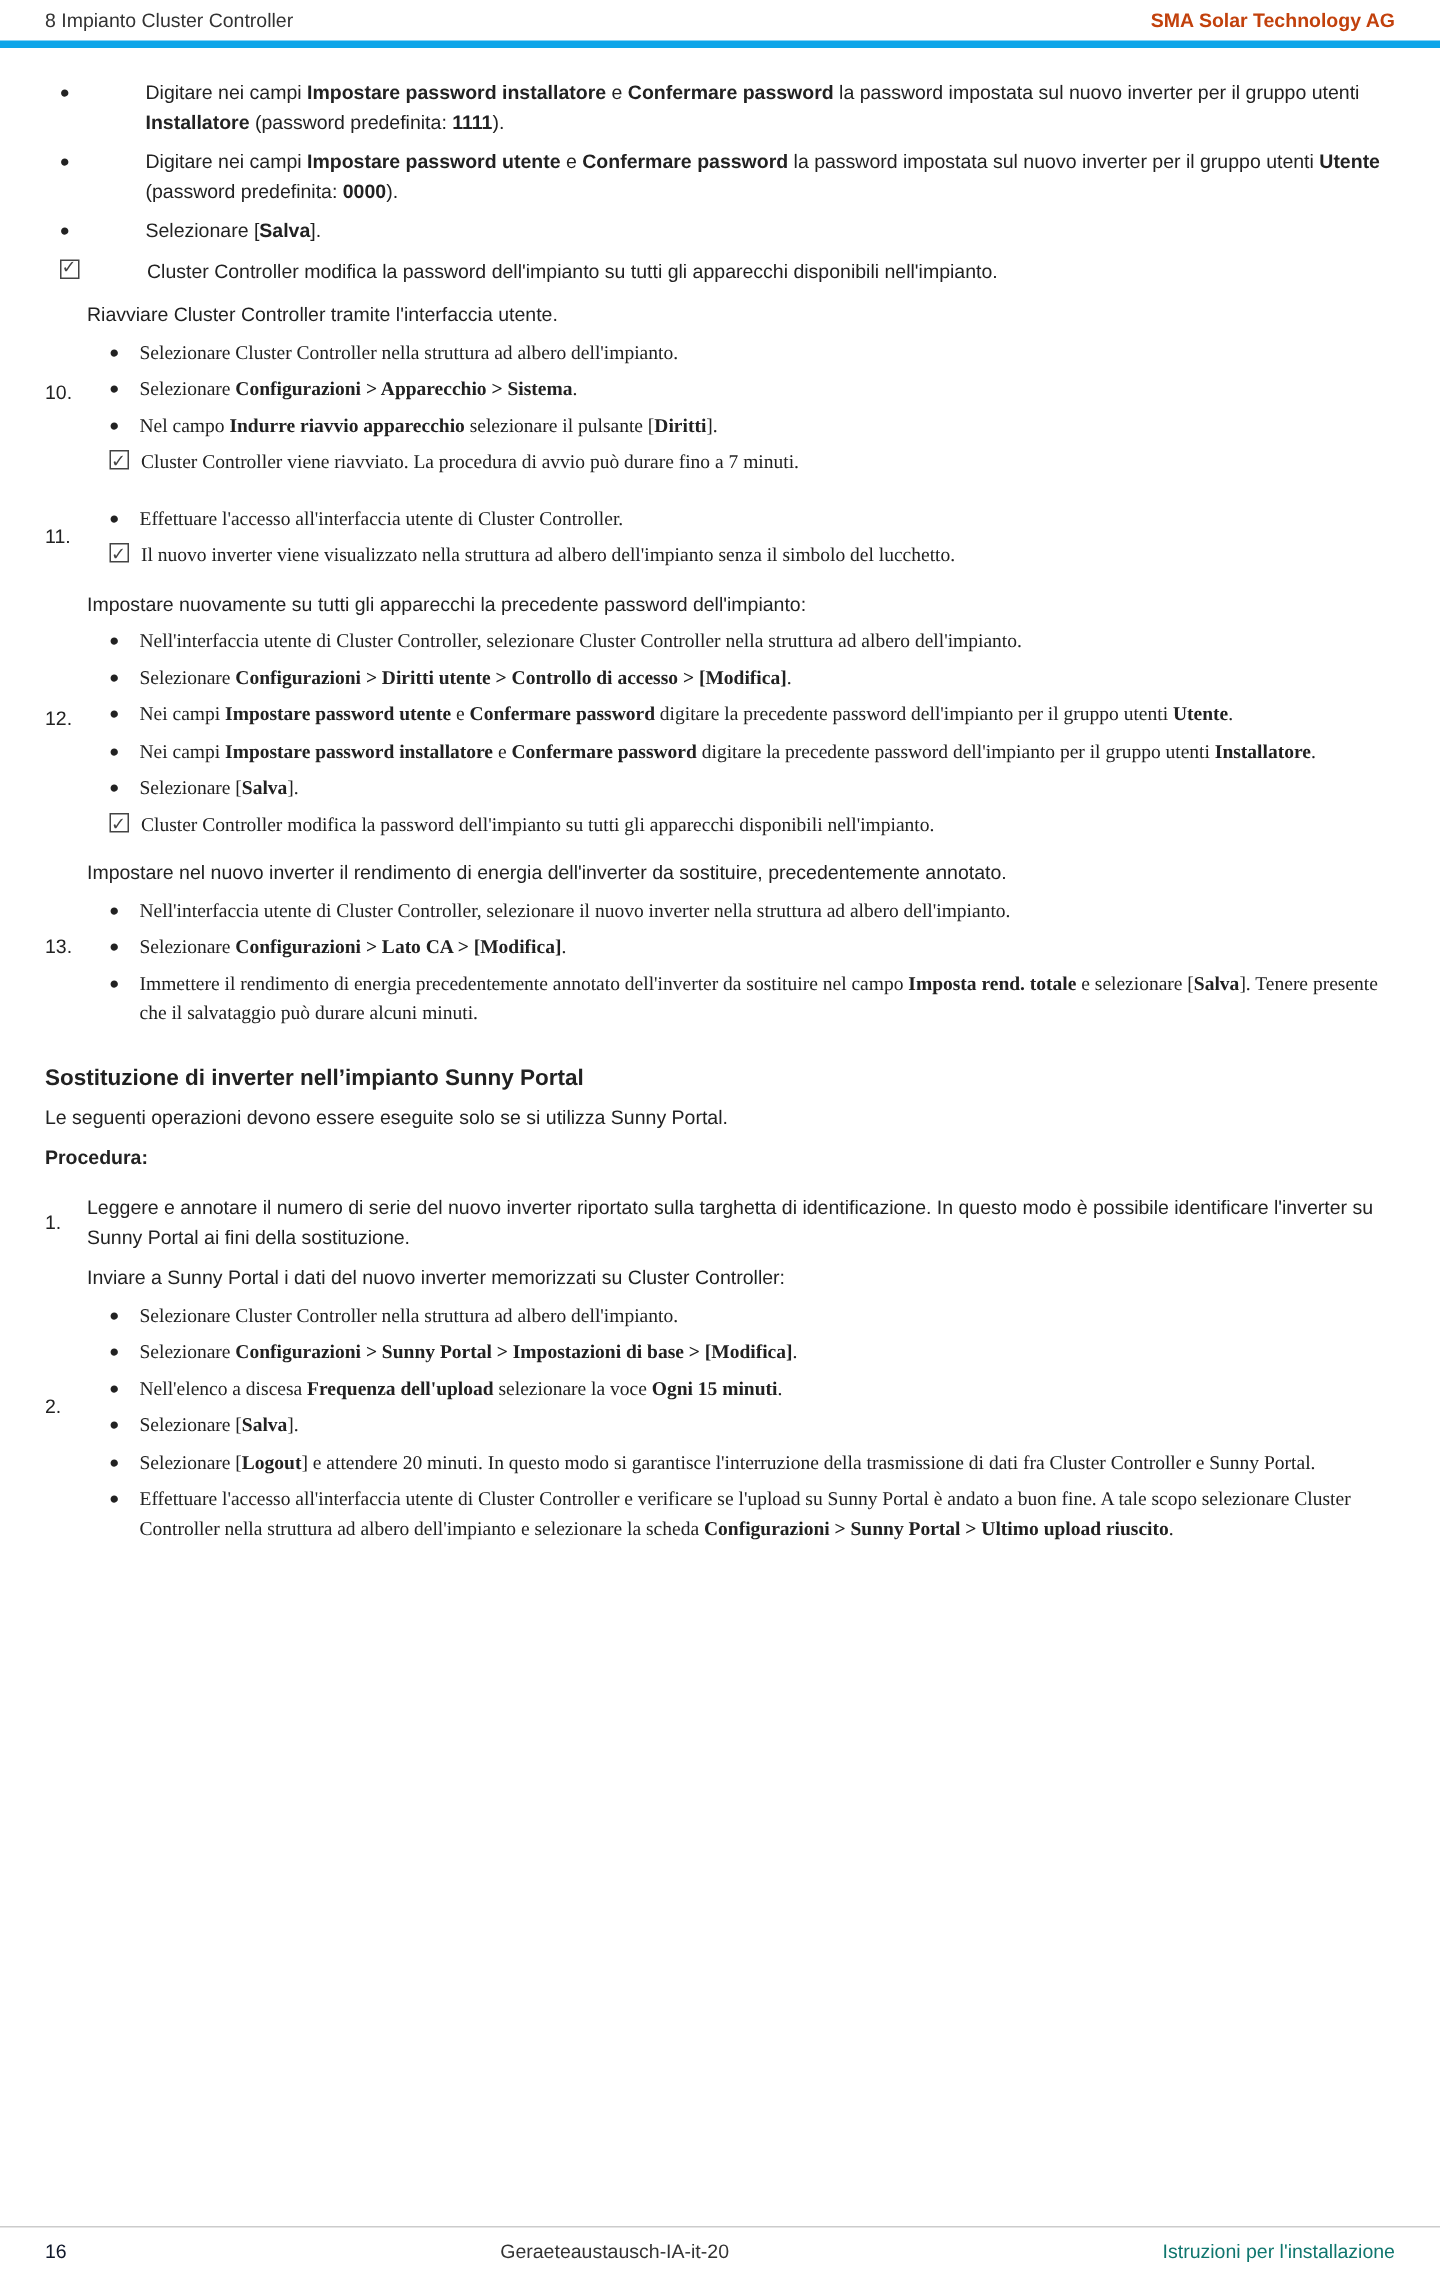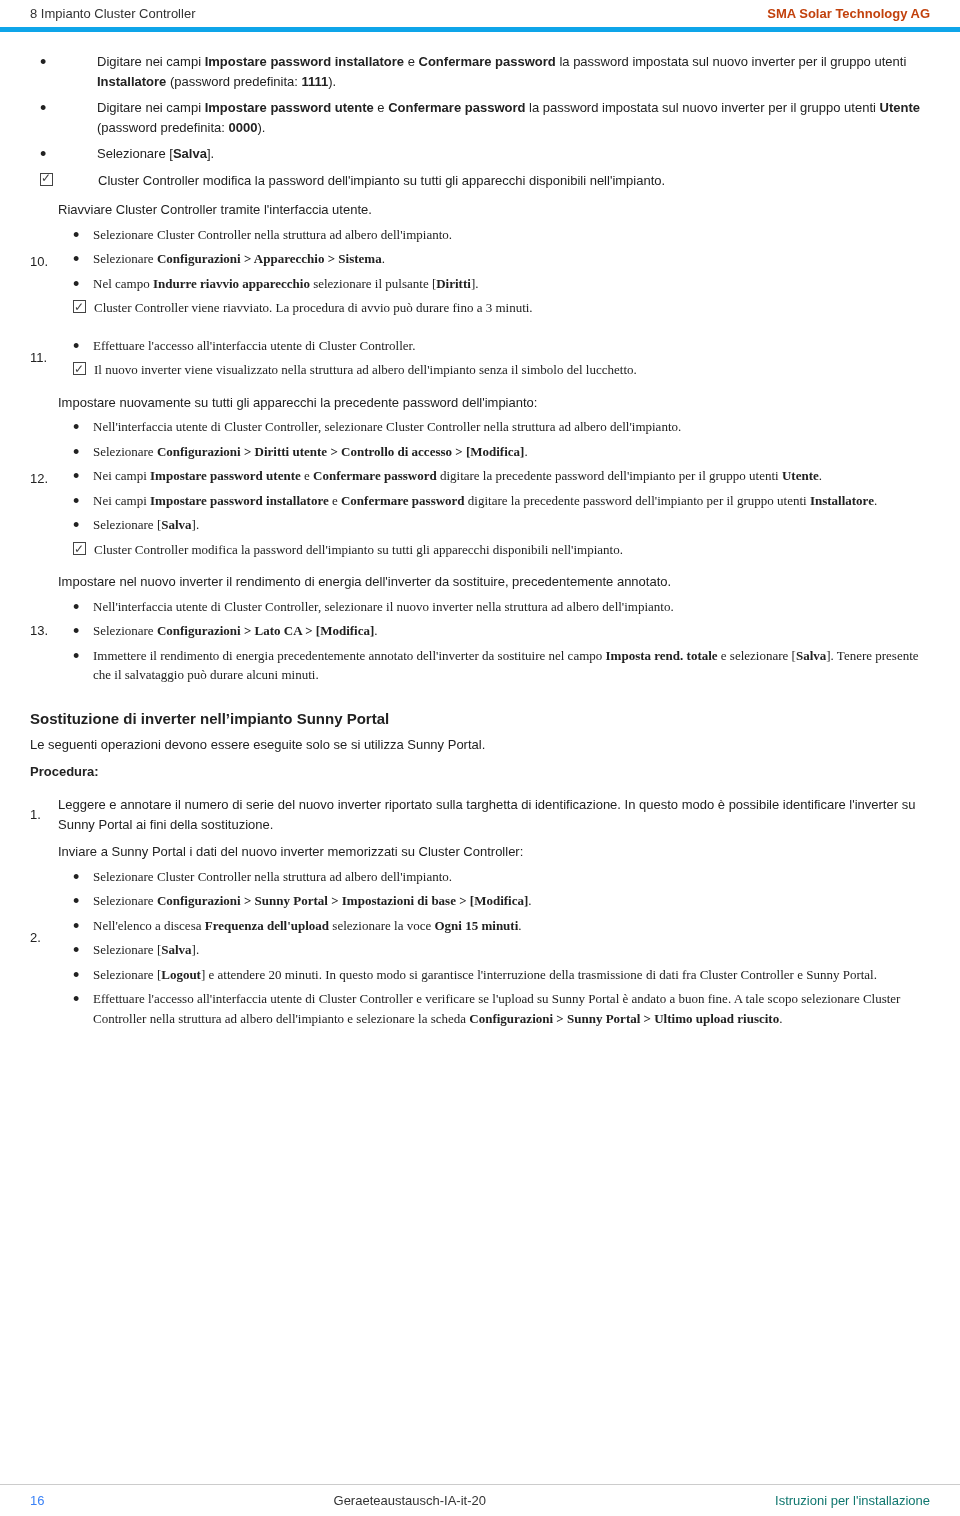--- a/index.html
+++ b/index.html
@@ -145,21 +145,21 @@
     }
     
     .footer {
       display: flex;
       justify-content: space-between;
       align-items: center;
       padding: 8px 30px;
       border-top: 1px solid #ccc;
       margin-top: auto;
     }
-    .footer-left { font-size: 13px; color: #3b82f6; }
+    .footer-left { font-size: 13px; color: #0f172a; }
     .footer-center { font-size: 13px; color: #333; }
     .footer-right { font-size: 13px; color: #0f766e; }
     .top-bullets {
       margin-bottom: 10px;
     }
   </style>
 </head>
 <body>
 
 <div class="page">
@@ -206,21 +206,21 @@
             <li>
               <span class="bullet">•</span>
               <span class="text">Selezionare <b>Configurazioni &gt; Apparecchio &gt; Sistema</b>.</span>
             </li>
             <li>
               <span class="bullet">•</span>
               <span class="text">Nel campo <b>Indurre riavvio apparecchio</b> selezionare il pulsante [<b>Diritti</b>].</span>
             </li>
             <li style="list-style:none; display:flex; align-items:flex-start; padding-left:15px; margin-bottom:5px;">
               <span class="checkbox-bullet"></span>
-              <span class="text">Cluster Controller viene riavviato. La procedura di avvio può durare fino a 3 minuti.</span>
+              <span class="text">Cluster Controller viene riavviato. La procedura di avvio può durare fino a 7 minuti.</span>
             </li>
           </ul>
         </div>
       </li>
 
       <li>
         <span class="num">11.</span>
         <div class="content-text">
           <ul class="sub-list">
             <li>

